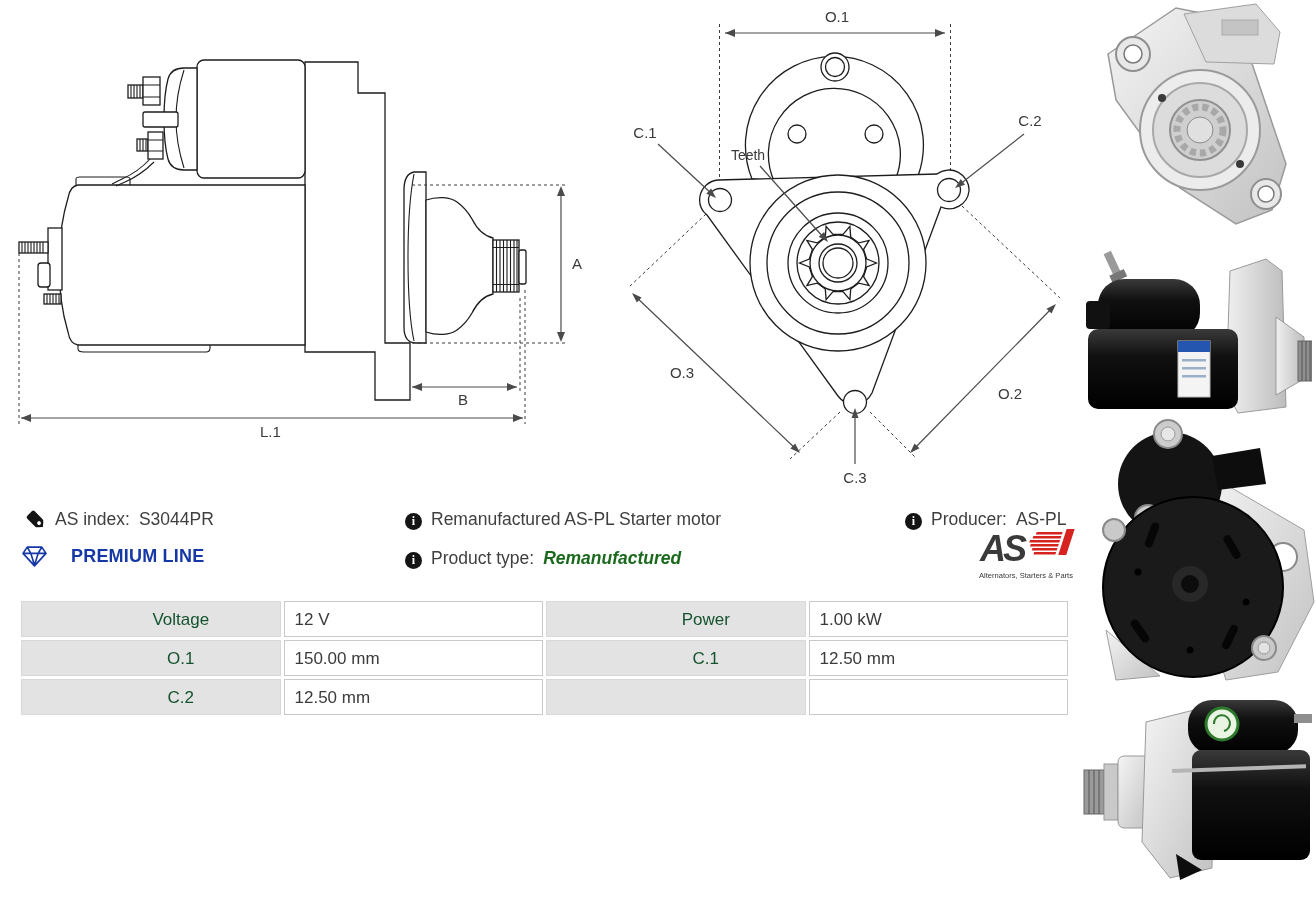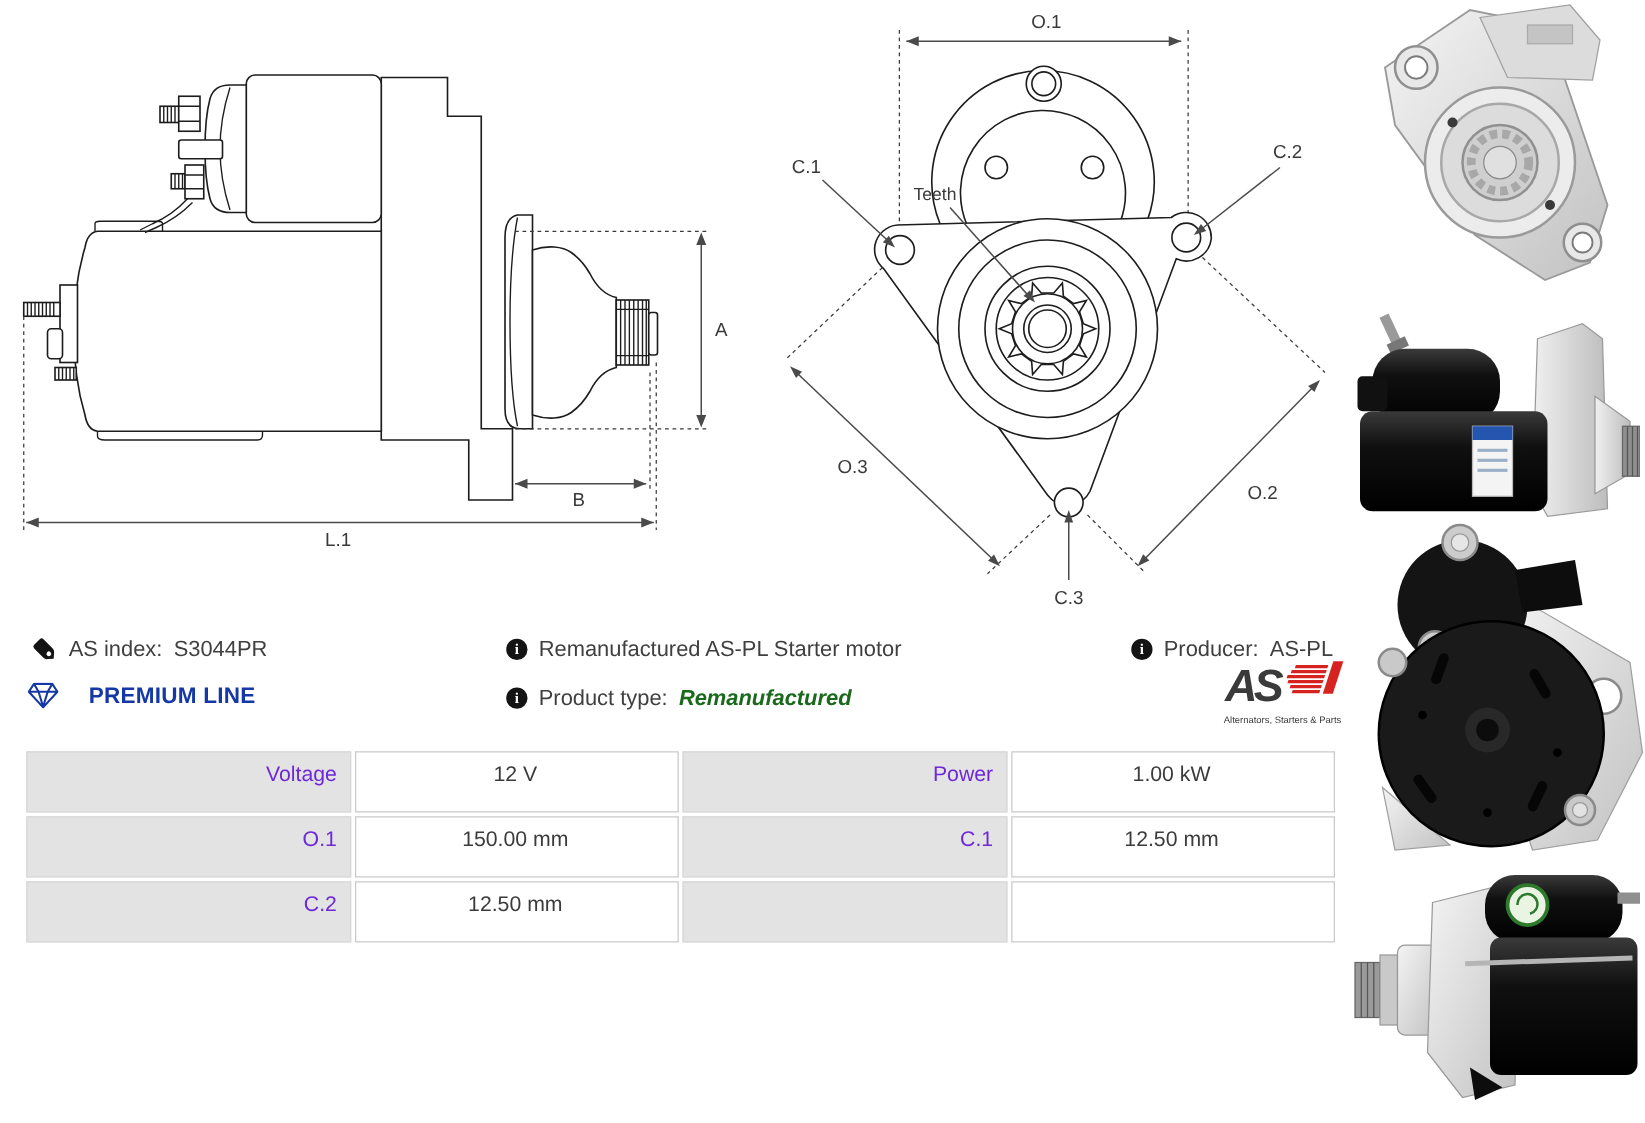--- a/index.html
+++ b/index.html
@@ -1,36 +1,36 @@
 <!DOCTYPE html>
 <html><head>
 <meta charset="utf-8">
 <style>
   html,body{margin:0;padding:0;background:#fff;}
   .page{position:relative;width:1316px;height:898px;background:#fff;overflow:hidden;
         font-family:"Liberation Sans",sans-serif;color:#3b3b3b;}
   .abs{position:absolute;}
 
   
-  .inforow{position:absolute;display:flex;align-items:center;gap:9px;font-size:17.5px;white-space:nowrap;}
+  .inforow{position:absolute;display:flex;align-items:flex-end;gap:9px;font-size:17.5px;white-space:nowrap;}
   .inforow .lbl-txt{color:#3f3f3f;}
   .inforow .val-txt{color:#404040;font-weight:normal;}
   .info-ic{width:17px;height:17px;border-radius:50%;background:#141414;color:#fff;
            font:bold 12px "Liberation Serif",serif;display:flex;align-items:center;justify-content:center;flex:0 0 auto;}
   .premium{color:#1638a6;font-weight:bold;font-size:18px;letter-spacing:.2px;margin-left:15px;}
   .green{color:#1a691c;font-weight:bold;font-style:italic;}
 
   
   table.spec{position:absolute;left:18px;top:598px;width:1053px;border-collapse:separate;border-spacing:3px;
              table-layout:fixed;font-size:17px;}
   table.spec td{line-height:20px;vertical-align:top;overflow:hidden;}
-  td.lblc{background:#e3e3e3;border:1px solid #d8d8d8;text-align:right;color:#6d28d9;
+  td.lblc{background:#e3e3e3;border:1px solid #d8d8d8;text-align:center;color:#14532d;
           padding:8px 10px 4px 70px;height:22px;}
-  td.valc{background:#ffffff;border:1px solid #c9c9c9;text-align:center;color:#3b3b3b;
-          padding:8px 12px 17px 10px;height:22px;margin-top:31px;}
+  td.valc{background:#ffffff;border:1px solid #c9c9c9;text-align:left;color:#3b3b3b;
+          padding:8px 12px 4px 10px;height:22px;margin-top:31px;}
   tr.tall td{height:48px;}
 
   svg text{font-family:"Liberation Sans",sans-serif;fill:#3a3a3a;}
   .oln{fill:#fff;stroke:#1d1d1d;stroke-width:1.3;}
   .oln2{fill:none;stroke:#1d1d1d;stroke-width:1.1;}
   .dim{stroke:#4a4a4a;stroke-width:1.2;fill:none;}
   .dimhead{fill:#4a4a4a;stroke:none;}
   .dot{stroke:#3a3a3a;stroke-width:1;fill:none;stroke-dasharray:3,3;}
 </style>
 </head>

